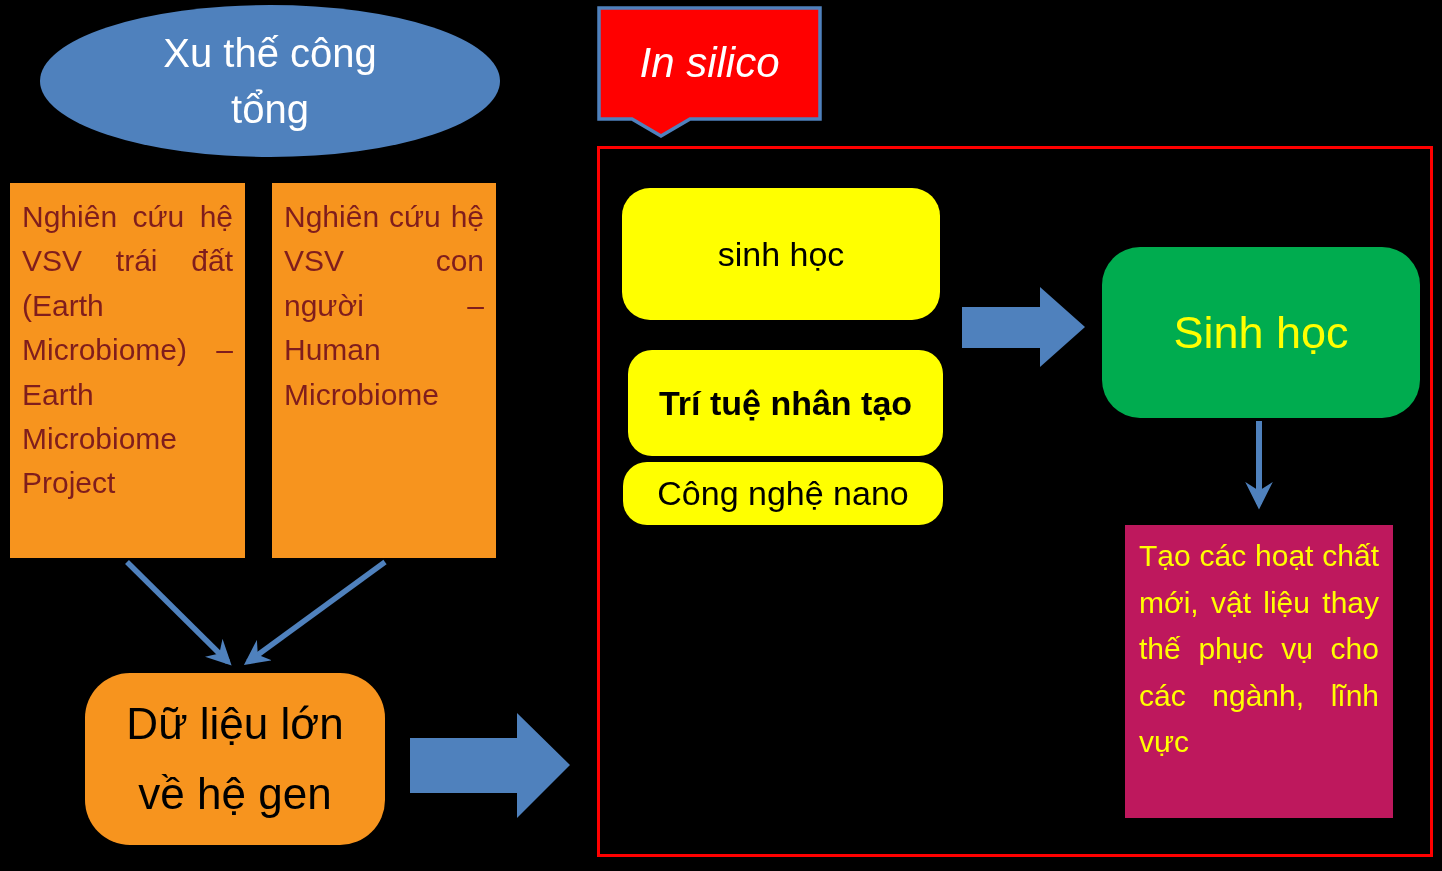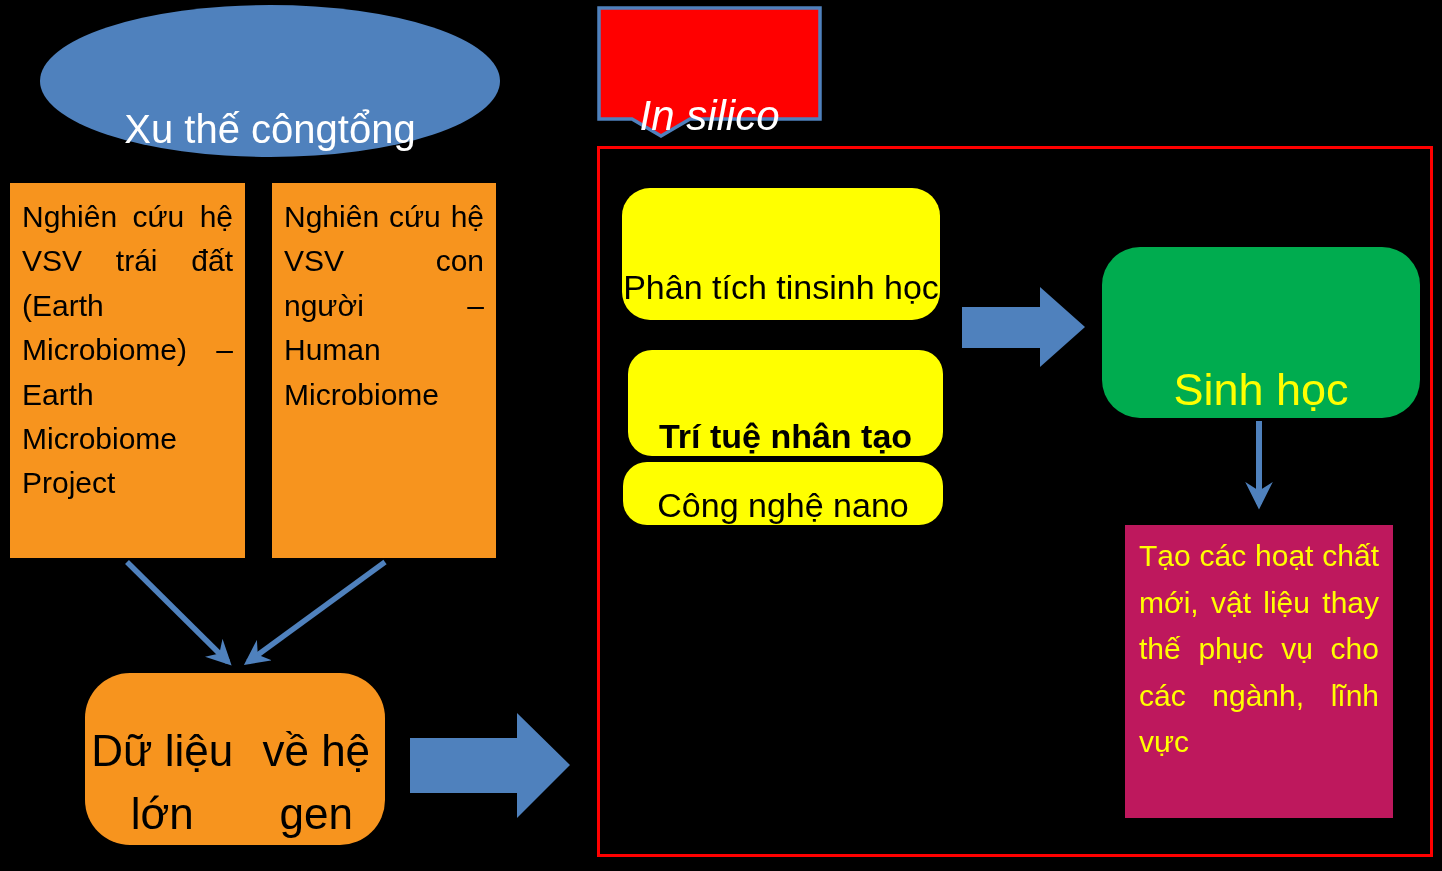--- a/index.html
+++ b/index.html
@@ -2,37 +2,37 @@
 <html><head>
 <meta charset="utf-8">
 <style>
   html,body{margin:0;padding:0;background:#000;}
   .stage{
     position:relative;width:1442px;height:871px;background:#000000;
     font-family:"Liberation Sans", sans-serif;overflow:hidden;
   }
   .overlay{position:absolute;left:0;top:0;z-index:1;}
   .node{position:absolute;z-index:2;box-sizing:border-box;}
-  .center{display:flex;flex-direction:row;align-items:flex-end;justify-content:center;text-align:center;}
+  .center{display:flex;flex-direction:column;align-items:center;justify-content:center;text-align:center;}
 
   .ellipse{
     left:40px;top:5px;width:460px;height:152px;
     background:#4F81BD;border-radius:50%;
     color:#FFFFFF;font-size:40px;line-height:1.4;
   }
   .callout-label{
     left:597px;top:6px;width:225px;height:114px;z-index:3;
-    color:#FFFFFF;font-size:42px;font-style:italic;margin-top:20px;
+    color:#FFFFFF;font-size:42px;font-style:italic;
   }
   .red-frame{
     left:597px;top:146px;width:836px;height:711px;
     border:3px solid #FF0000;background:transparent;z-index:1;
   }
   .orange-para{
-    background:#F7941E;color:#000000;
+    background:#F7941E;color:#7f1d1d;
     font-size:30px;line-height:1.48;text-align:justify;
     padding:12px 12px;
   }
   .earth-box{left:10px;top:183px;width:235px;height:375px;}
   .human-box{left:272px;top:183px;width:224px;height:375px;}
   .bigdata-box{
     left:85px;top:673px;width:300px;height:172px;
     background:#F7941E;border-radius:45px;
     color:#000000;font-size:44px;line-height:1.42;gap:8px;
   }
@@ -88,21 +88,20 @@
   <div class="node orange-para earth-box">Nghiên cứu hệ VSV trái đất (Earth Microbiome) – Earth Microbiome Project</div>
 
   <div class="node orange-para human-box">Nghiên cứu hệ VSV con người – Human Microbiome</div>
 
   <div class="node bigdata-box center">
     <div>Dữ liệu lớn</div>
     <div>về hệ gen</div>
   </div>
 
   <div class="node yellow-box bioinfo-box center">
-    <div>Phân tích tin</div>
     <div>sinh học</div>
   </div>
 
   <div class="node yellow-box ai-box center">Trí tuệ nhân tạo</div>
 
   <div class="node yellow-box nano-box center">Công nghệ nano</div>
 
   <div class="node synbio-box center">
     <div>Sinh học</div>
   </div>

